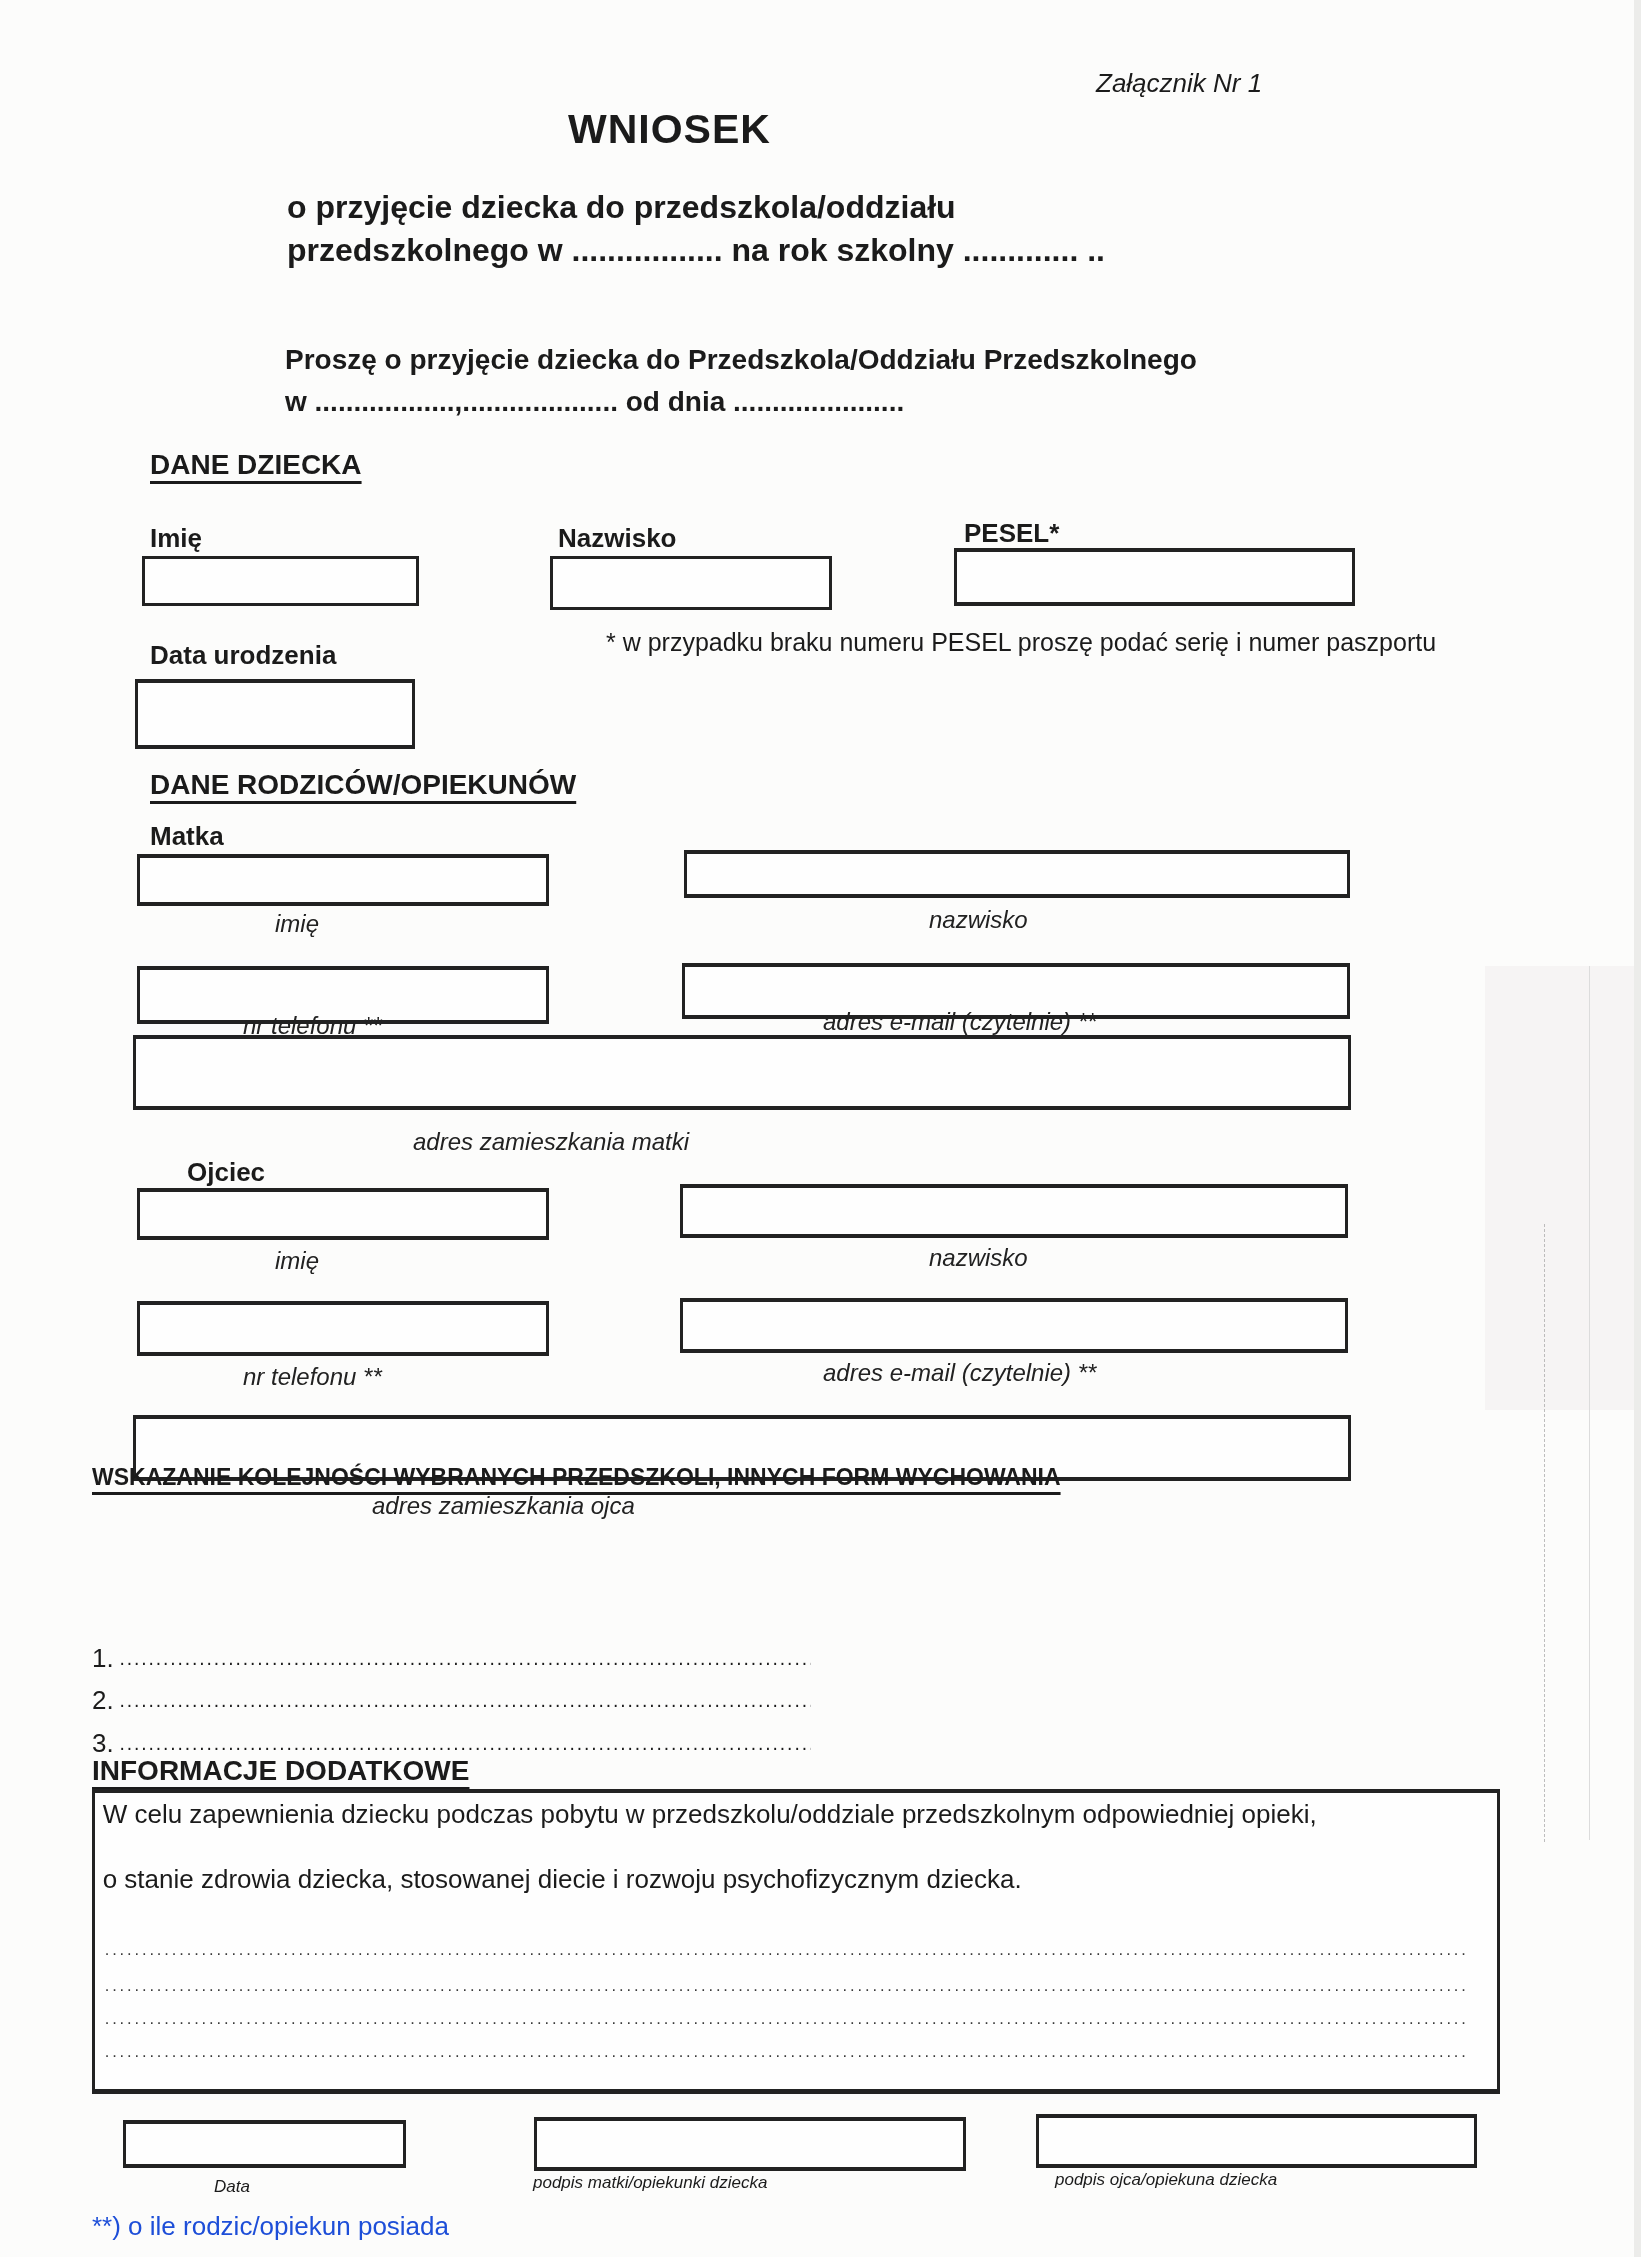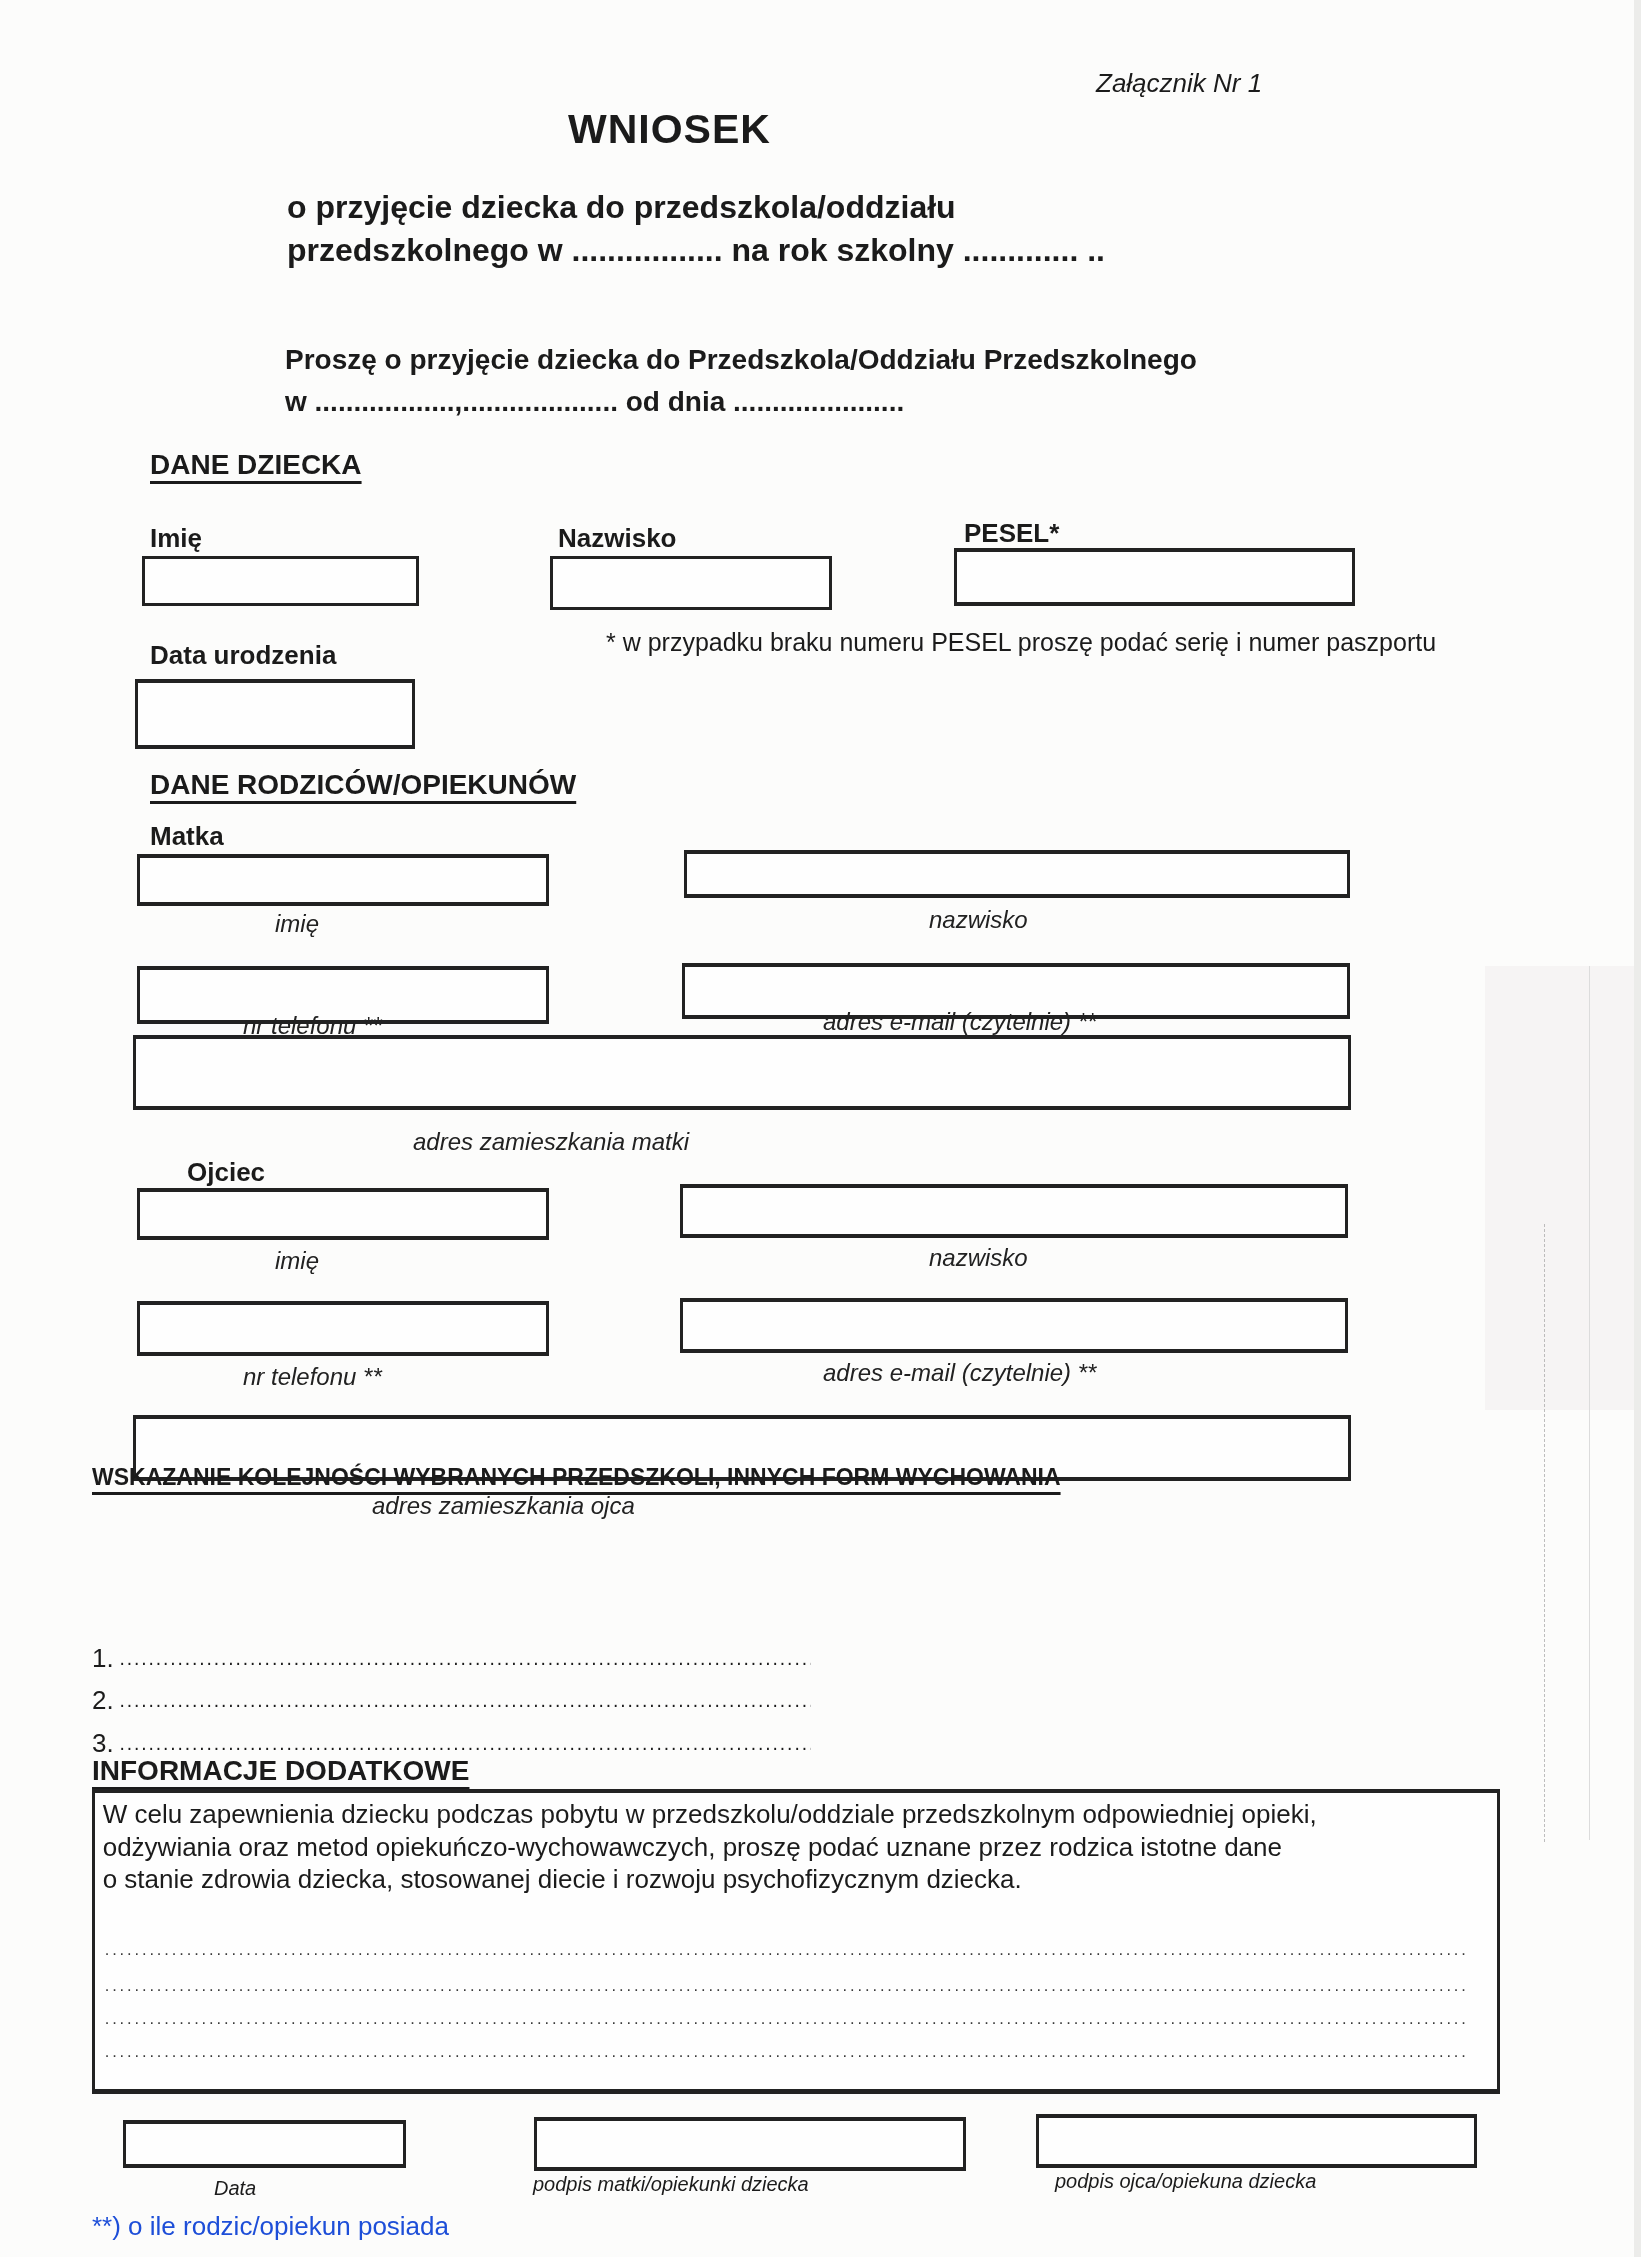--- a/index.html
+++ b/index.html
@@ -12,21 +12,21 @@
   .box-heavy{border-width:4.8px 3.9px 4.8px 3.9px;}
   .ul{text-decoration:underline;text-underline-offset:6.8px;text-decoration-thickness:2.9px;}
   .caption{position:absolute;font-style:italic;font-size:24px;color:#222;}
   .label{position:absolute;font-weight:bold;font-size:26px;}
   .note{position:absolute;font-size:25px;}
   .pref-item{position:absolute;font-size:26px;width:719px;overflow:hidden;white-space:nowrap;}
   .pref-item .num{margin-right:5.8px;}
   .pref-item .dotrun{font-size:19.3px;letter-spacing:1.9px;vertical-align:1.9px;}
   .writein{position:absolute;font-size:16.4px;letter-spacing:2.9px;width:1363px;height:21px;
            overflow:hidden;white-space:nowrap;color:#3a3a3a;}
-  .sig-label{position:absolute;font-style:italic;font-size:20px;}
+  .sig-label{position:absolute;font-style:italic;font-size:17px;}
   .artifact{position:absolute;}
 </style>
 </head>
 <body>
 
 <div class="page">
 
   <div class="artifact" style="left:1485px;top:966px;width:156px;height:444px;background:#f6f4f4;"></div>
   <div class="artifact" style="left:1544px;top:1224px;height:618px;border-left:1.9px dashed #a9a9a9;opacity:.75;"></div>
   <div class="artifact" style="left:1589px;top:966px;height:874px;border-left:1px solid #dcdcdc;"></div>
@@ -97,21 +97,20 @@
     <span class="num">2.</span><span class="dotrun">.............................................................................................................</span>
   </div>
   <div class="pref-item" style="left:92px;top:1728px;">
     <span class="num">3.</span><span class="dotrun">.............................................................................................................</span>
   </div>
 
   <div class="abs b ul" style="left:92px;top:1755px;font-size:28px;">INFORMACJE DODATKOWE</div>
 
   <div class="box" style="left:92px;top:1789px;width:1408px;height:305px;border-width:4.8px 3.9px 5.8px 3.9px;">
     <div class="abs" style="left:7.7px;top:5.8px;font-size:26px;">W celu zapewnienia dziecku podczas pobytu w przedszkolu/oddziale przedszkolnym odpowiedniej opieki,</div>
-    <div class="abs" style="left:7.7px;top:39px;font-size:26px;">odżywiania oraz metod opiekuńczo-wychowawczych, proszę podać uznane przez rodzica istotne dane</div>
     <div class="abs" style="left:7.7px;top:71px;font-size:26px;">o stanie zdrowia dziecka, stosowanej diecie i rozwoju psychofizycznym dziecka.</div>
     <div class="writein" style="left:9.7px;top:147px;">........................................................................................................................................................................................................</div>
     <div class="writein" style="left:9.7px;top:183px;">........................................................................................................................................................................................................</div>
     <div class="writein" style="left:9.7px;top:216px;">........................................................................................................................................................................................................</div>
     <div class="writein" style="left:9.7px;top:249px;">........................................................................................................................................................................................................</div>
   </div>
 
   <div class="box box-heavy" style="left:123px;top:2120px;width:283px;height:48px;"></div>
   <div class="box box-heavy" style="left:534px;top:2117px;width:432px;height:54px;"></div>
   <div class="box box-heavy" style="left:1036px;top:2114px;width:441px;height:54px;"></div>

